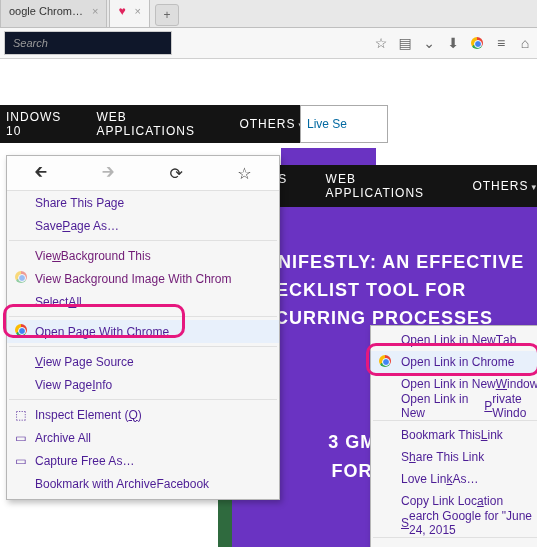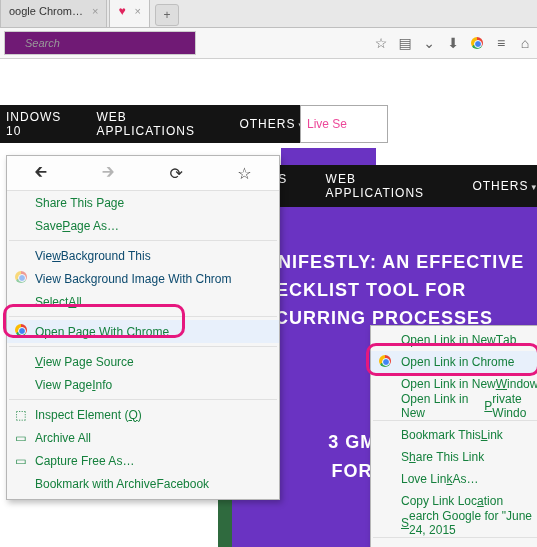--- a/index.html
+++ b/index.html
@@ -5,35 +5,35 @@
 body{margin:0;font-family:"Segoe UI",Tahoma,sans-serif;font-size:12px;background:#fff;width:537px;height:547px;position:relative;overflow:hidden}
 .u{text-decoration:underline}
 
 .tabs{height:27px;background:#e8e8e8;border-bottom:1px solid #bfbfbf;display:flex;align-items:flex-end;padding-left:0}
 .tab{height:24px;background:#f5f5f5;border:1px solid #bfbfbf;border-bottom:none;border-radius:3px 3px 0 0;display:flex;align-items:center;padding:4px 8px;margin-right:2px;max-width:140px;font-size:11px;color:#333;gap:5px}
 .tab.inactive{background:#ddd}
 .tab .x{color:#999;margin-left:4px}
 .newtab{width:22px;height:20px;background:#ddd;border:1px solid #bfbfbf;border-radius:3px;display:flex;align-items:center;justify-content:center;color:#666;margin-left:3px;margin-bottom:1px}
 .heart{color:#e0245e;font-size:12px}
 .toolbar{height:30px;background:#f7f7f7;border-bottom:1px solid #d0d0d0;display:flex;align-items:center;padding:0 4px;gap:8px}
-.searchbox{flex:0 0 150px;height:22px;border:1px solid #ccc;background:#701a75;color:#999;font-style:italic;padding:0 20px;display:flex;align-items:center;font-size:11px}
+.searchbox{flex:0 0 150px;height:22px;border:1px solid #ccc;background:#0f172a;color:#999;font-style:italic;padding:0 8px;display:flex;align-items:center;font-size:11px}
 .ticon{width:16px;height:16px;display:flex;align-items:center;justify-content:center;color:#666;font-size:14px}
 
 .navA{position:absolute;top:105px;left:0;width:298px;height:38px;background:#141414;color:#fff;display:flex;align-items:center;gap:22px;padding-left:6px;font-family:Arial;font-size:12px;letter-spacing:1px}
-.liveA{position:absolute;top:105px;left:300px;width:80px;height:36px;background:#fff;border:1px solid #aaa;display:flex;align-items:center;padding-left:6px;color:#ec4899}
+.liveA{position:absolute;top:105px;left:300px;width:80px;height:36px;background:#fff;border:1px solid #aaa;display:flex;align-items:center;padding-left:6px;color:#0369a1}
 .navB{position:absolute;top:165px;left:218px;right:0;height:42px;background:#141414;color:#fff;display:flex;align-items:center;gap:24px;padding-left:14px;font-family:Arial;font-size:12px;letter-spacing:1px}
 .chev{font-size:9px;margin-left:3px;opacity:.8}
 
 .pstrip{position:absolute;top:148px;left:281px;width:95px;height:18px;background:#6a33c2}
 
 .menuA{position:absolute;top:155px;left:6px;width:272px;background:#f6f6f6;border:1px solid #b6b6b6;box-shadow:2px 3px 6px rgba(0,0,0,.25);padding-bottom:4px}
 .mtop{height:34px;display:flex;align-items:center;justify-content:space-around;border-bottom:1px solid #e0e0e0;background:#fdfdfd}
 .mtop span{font-size:16px;color:#333}
-.mi{display:flex;align-items:center;height:23px;padding-left:28px;position:relative;color:#15803d}
-.mi.dis{color:#0c4a6e}
+.mi{display:flex;align-items:center;height:23px;padding-left:28px;position:relative;color:#4c1d95}
+.mi.dis{color:#701a75}
 .mi .ico{position:absolute;left:6px;width:16px;text-align:center;font-size:12px}
 .sep{height:1px;background:#e0e0e0;margin:3px 2px}
 .hlA{position:absolute;border:3px solid #e6177e;border-radius:10px;pointer-events:none}
 
 .tan{position:absolute;top:207px;left:218px;right:0;height:173px;background:#c0a56a}
 .tanov{position:absolute;top:207px;left:232px;width:287px;height:173px;background:#6a33c2;color:#fff;font-family:Arial;padding:42px 16px 0;letter-spacing:1px;font-size:18px;line-height:1.55;font-weight:600}
 .green{position:absolute;top:380px;left:218px;right:0;height:167px;background:#2f6a3e}
 .greenov{position:absolute;top:380px;left:232px;width:287px;height:167px;background:#6a33c2;color:#fff;font-family:Arial;padding:48px 16px 0;letter-spacing:1px;font-size:18px;line-height:1.6;font-weight:600;text-align:center}
 .menuB{position:absolute;top:325px;left:370px;width:180px;background:#f6f6f6;border:1px solid #b6b6b6;box-shadow:2px 3px 6px rgba(0,0,0,.25);padding:3px 0}
 .menuB .mi{padding-left:30px;height:22px;font-size:12px}

